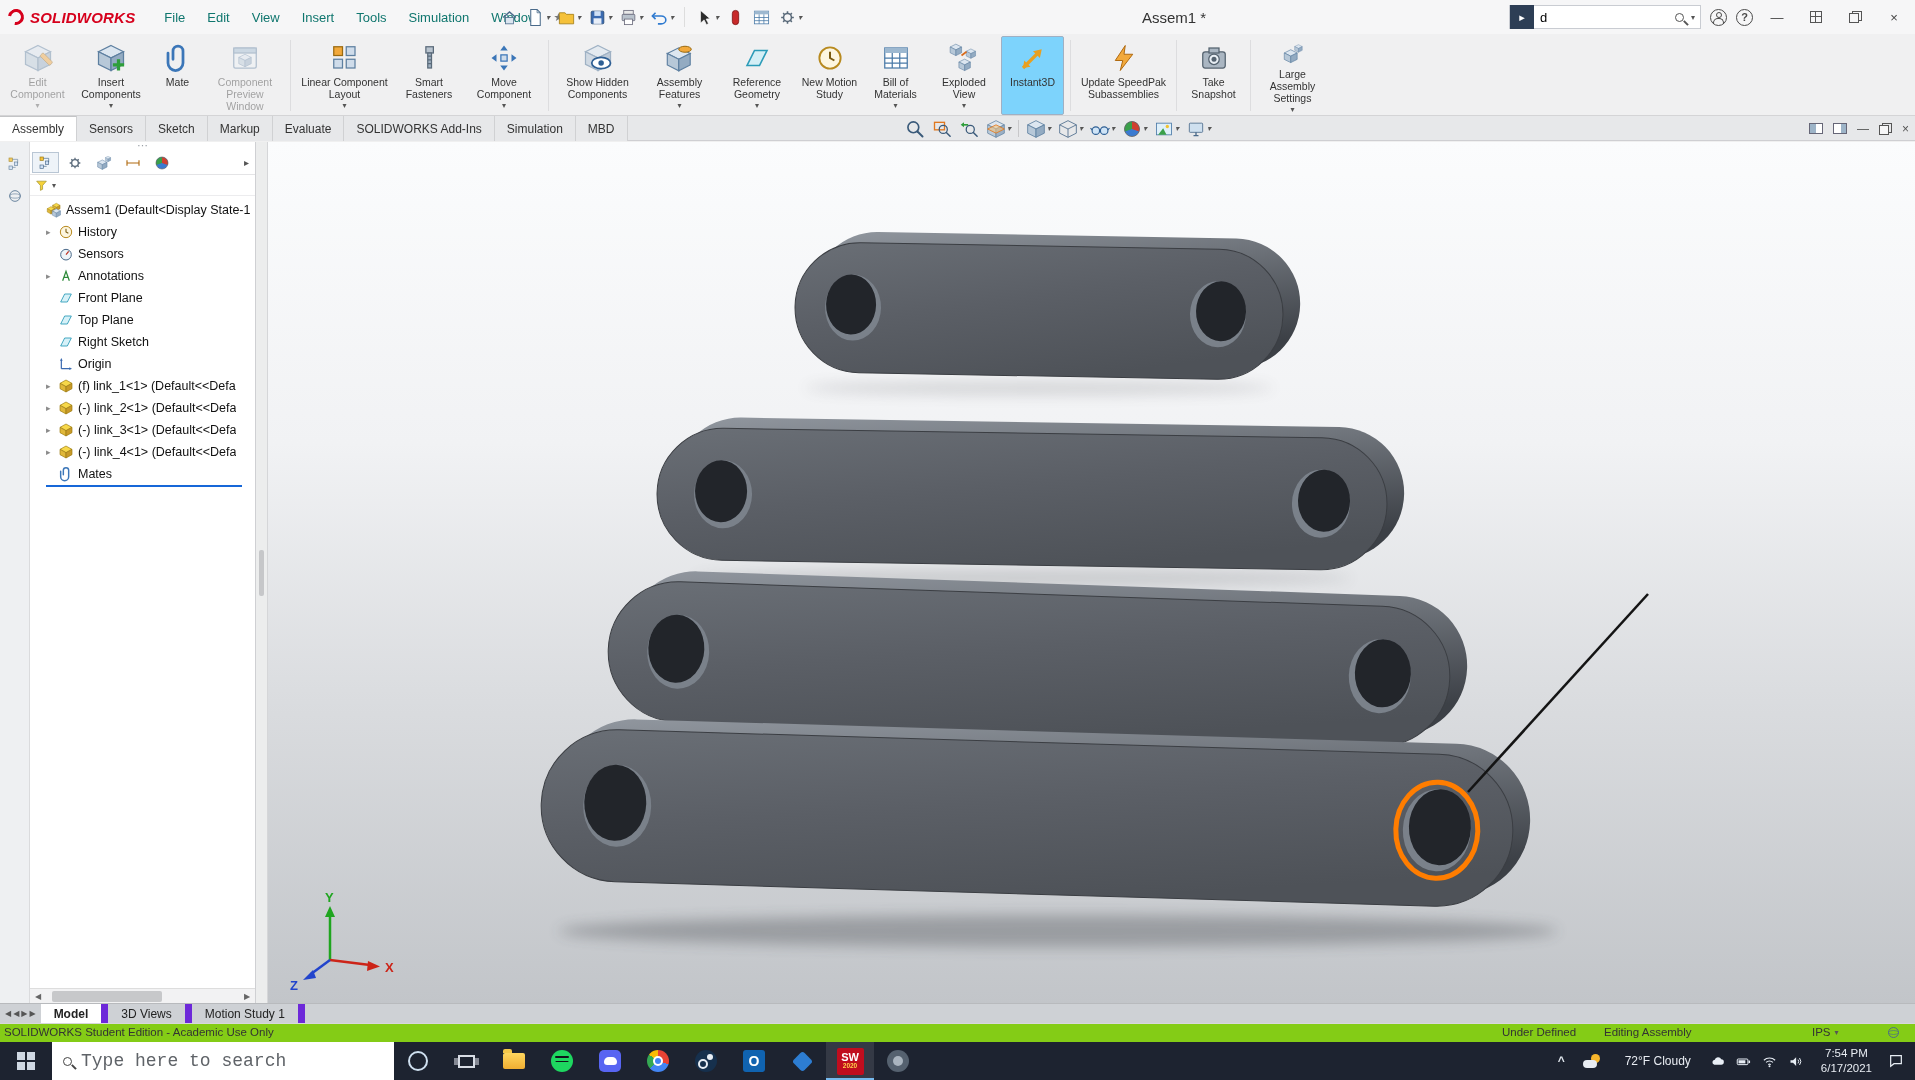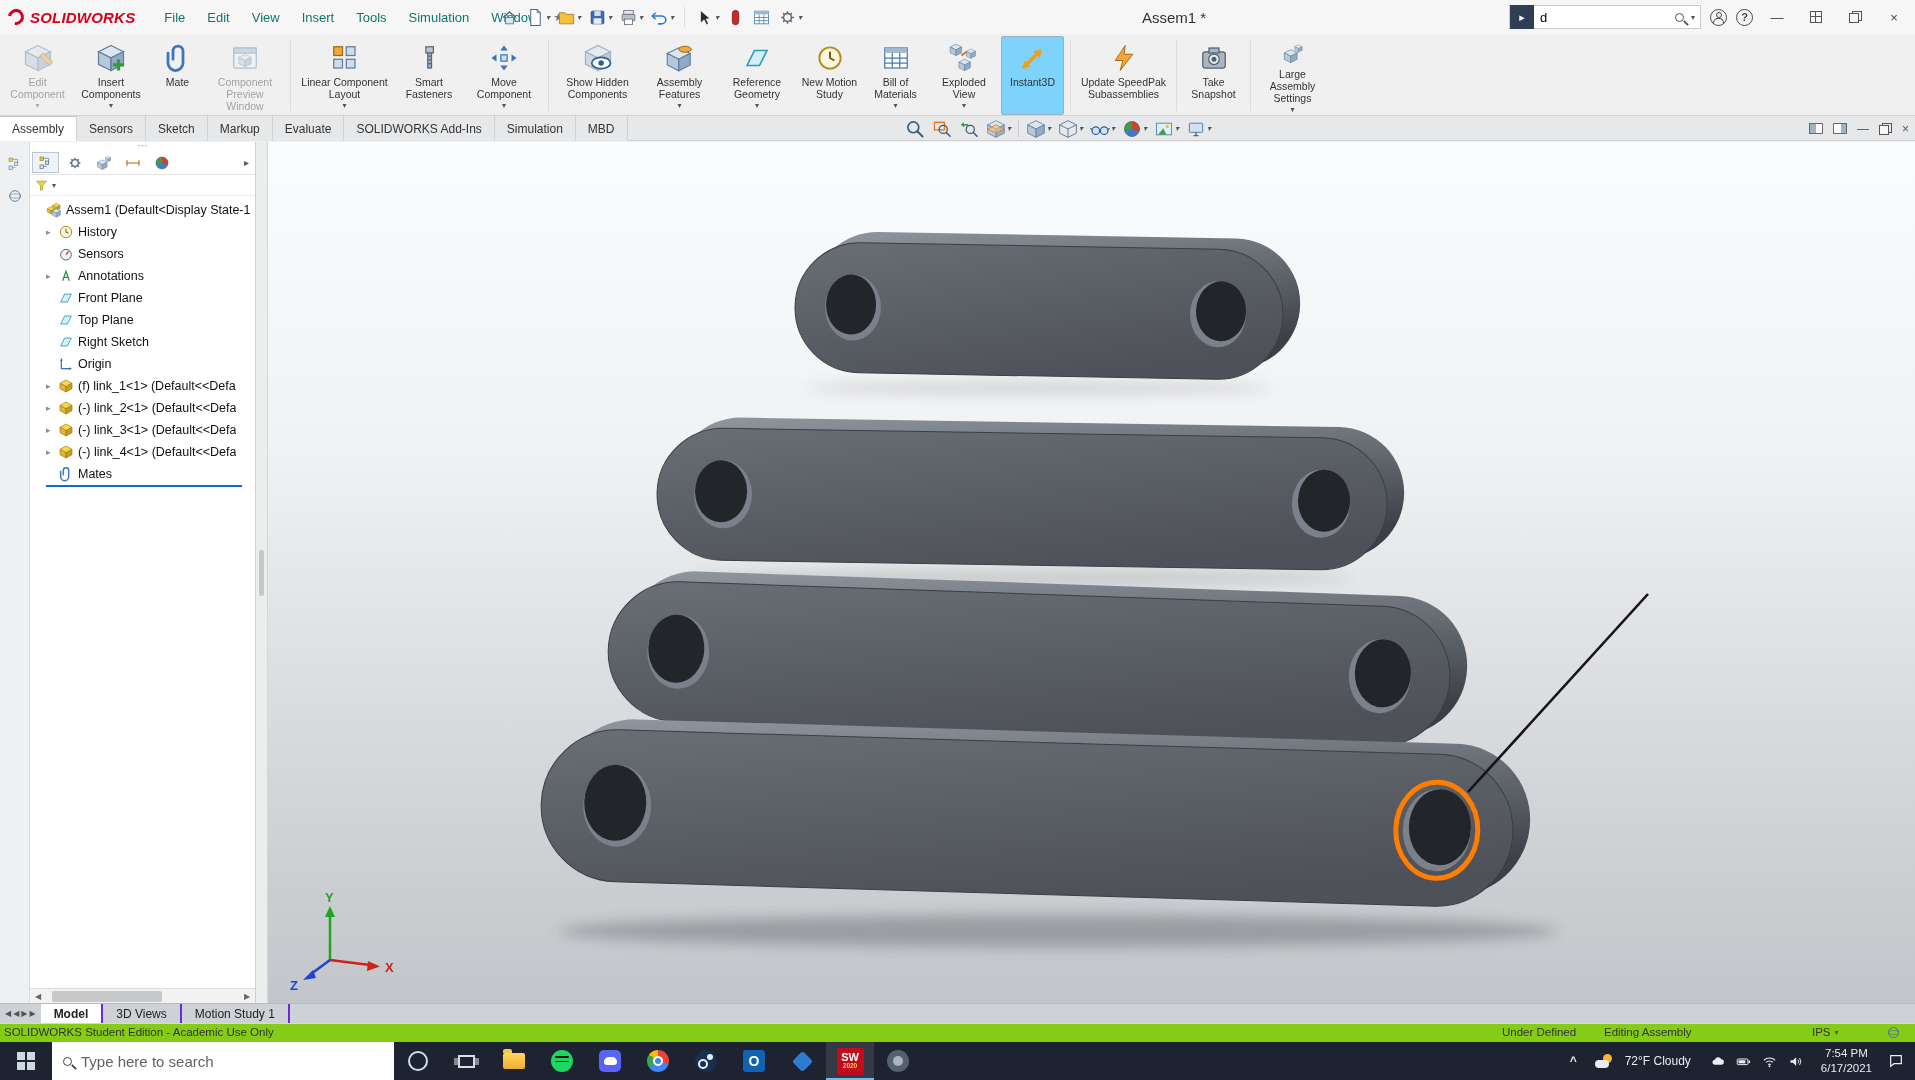--- a/index.html
+++ b/index.html
@@ -87,38 +87,38 @@
   .splitter{position:absolute;left:256px;top:142px;width:12px;height:861px;background:#eceded;border-right:1px solid #d5d6d8;display:flex;align-items:center;justify-content:center;z-index:4}
   .splitter-handle{width:5px;height:46px;background:#c6c7c9;border-radius:2px}
   .view3d{position:absolute;left:268px;top:142px;width:1647px;height:861px;overflow:hidden;background:linear-gradient(180deg,#fbfcfd 0%,#f1f2f4 35%,#dadcdf 65%,#c2c5c9 100%);z-index:3}
   .scene{position:absolute;left:0;top:0;width:100%;height:100%}
   .scene text{font:bold 13px "Liberation Sans",sans-serif}
   .annotation{position:absolute;left:1262px;top:384px;font-size:20px;color:#0d0d0d;line-height:1.32;z-index:4}
 
   
   .model-tabs{position:absolute;left:0;top:1003px;right:0;height:20px;background:#ced1d5;display:flex;align-items:stretch;font-size:12px;color:#222;border-top:1px solid #b8babd;z-index:5}
   .mt-nav{display:flex;align-items:center;gap:2px;padding:0 5px;color:#555;font-size:8px}
-  .mtab{display:flex;align-items:center;padding:0 13px;border-right:2px solid #6d28d9}
+  .mtab{display:flex;align-items:center;padding:0 13px;border-right:7px solid #6d28d9}
   .mtab.active{background:#fff;font-weight:bold}
   .statusbar{position:absolute;left:0;top:1023px;right:0;height:19px;background:#84cc16;border-top:1px solid #d8d8da;font-size:11.5px;color:#333;z-index:5}
   .sb-left{position:absolute;left:4px;top:2px}
   .sb-state{position:absolute;left:1502px;top:2px}
   .sb-mode{position:absolute;left:1604px;top:2px}
   .sb-units{position:absolute;left:1812px;top:2px;display:flex;gap:4px;align-items:center}
   .sb-globe{position:absolute;left:1886px;top:1px}
   .sb-globe svg{width:15px;height:15px}
 
   
   .taskbar{position:absolute;left:0;top:1042px;right:0;height:38px;background:#1d2330;display:flex;align-items:center;color:#e8ecf2;z-index:7}
   .tk-start{width:52px;height:38px;display:flex;align-items:center;justify-content:center}
   .winlogo{display:grid;grid-template-columns:8px 8px;grid-template-rows:8px 8px;gap:1.5px}
   .winlogo span{background:#cfd8e3}
   .tk-search{display:flex;align-items:center;background:#fff;height:38px;width:342px;gap:9px;padding:0 11px}
   .tk-search .cssmag{border-color:#444}.tk-search .cssmag::after{background:#444}
-  .tk-search input{border:none;outline:none;flex:1;font-size:15px;font-family:Liberation Sans, sans-serif;color:#333;background:transparent}
+  .tk-search input{border:none;outline:none;flex:1;font-size:18px;font-family:Liberation Mono, monospace;color:#333;background:transparent}
   .tk-search input::placeholder{color:#5f6368}
   .tk-apps{display:flex;height:38px;align-items:center}
   .tk-app{width:48px;height:38px;display:flex;align-items:center;justify-content:center;position:relative}
   .tk-app.active{background:rgba(255,255,255,.10);box-shadow:inset 0 -2px 0 #76b9ed}
   .ic-cortana{width:20px;height:20px;border-radius:50%;border:2.4px solid #cfe0f0}
   .ic-taskview{width:17px;height:13px;border:2px solid #d8dde5;box-shadow:-7px 0 0 -3px rgba(216,221,229,.55),7px 0 0 -3px rgba(216,221,229,.55)}
   .ic-folder-tk{width:22px;height:16px;background:linear-gradient(#ffd65e,#f0ae32);border-radius:2px;position:relative}
   .ic-folder-tk::before{content:"";position:absolute;top:-4px;left:0;width:9px;height:4px;background:#f5c84a;border-radius:2px 2px 0 0}
   .ic-spotify{width:22px;height:22px;border-radius:50%;background:#1ed760;position:relative}
   .ic-spotify::before{content:"";position:absolute;left:4px;top:6px;width:14px;height:2.4px;background:#10131a;border-radius:2px;box-shadow:0 4.5px 0 -.5px #10131a,0 9px 0 -1px #10131a}
@@ -131,21 +131,21 @@
   .ic-steam::before{content:"";position:absolute;left:3px;bottom:3px;width:6px;height:6px;border:2px solid #e8eef5;border-radius:50%}
   .ic-steam::after{content:"";position:absolute;right:4px;top:4px;width:6px;height:6px;background:#e8eef5;border-radius:50%}
   .ic-outlook{width:22px;height:22px;border-radius:3px;background:#1063b0;color:#fff;display:flex;align-items:center;justify-content:center;font-weight:bold;font-size:14px}
   .ic-diamond{width:15px;height:15px;background:#2d7dd2;transform:rotate(45deg);border-radius:3px}
   .ic-sw{width:27px;height:27px;background:#c00d1e;border-radius:2px;display:flex;flex-direction:column;align-items:center;justify-content:center;color:#fff;font-weight:bold;font-size:11px;line-height:1.05}
   .ic-sw .yr{font-size:6.5px;color:#ffd24a}
   .ic-gray{width:22px;height:22px;border-radius:50%;background:#55616f;position:relative}
   .ic-gray::before{content:"";position:absolute;inset:6px;background:#aab4bf;border-radius:50%}
   .tk-tray{margin-left:auto;display:flex;align-items:center;height:38px}
   .tk-chev{font-size:12px;color:#dfe5ec;padding:0 9px;font-weight:bold}
-  .tk-weather{display:flex;align-items:center;gap:12px;font-size:12px;padding:0 9px}
+  .tk-weather{display:flex;align-items:center;gap:24px;font-size:12px;padding:0 9px}
   .wx{width:18px;height:14px;position:relative}
   .wx::before{content:"";position:absolute;right:1px;top:0;width:9px;height:9px;border-radius:50%;background:#f8b62c}
   .wx::after{content:"";position:absolute;left:0;bottom:0;width:14px;height:8px;background:#e8ecf2;border-radius:8px}
   .tk-ticons{display:flex;align-items:center;gap:11px;padding:0 10px}
   .tk-ticons svg{width:15px;height:15px}
   .tk-clock{text-align:center;font-size:11.5px;line-height:1.3;padding:0 8px}
   .tk-notif{padding:0 11px 0 8px}
   .tk-notif svg{width:16px;height:16px}
 </style>
 </head>

